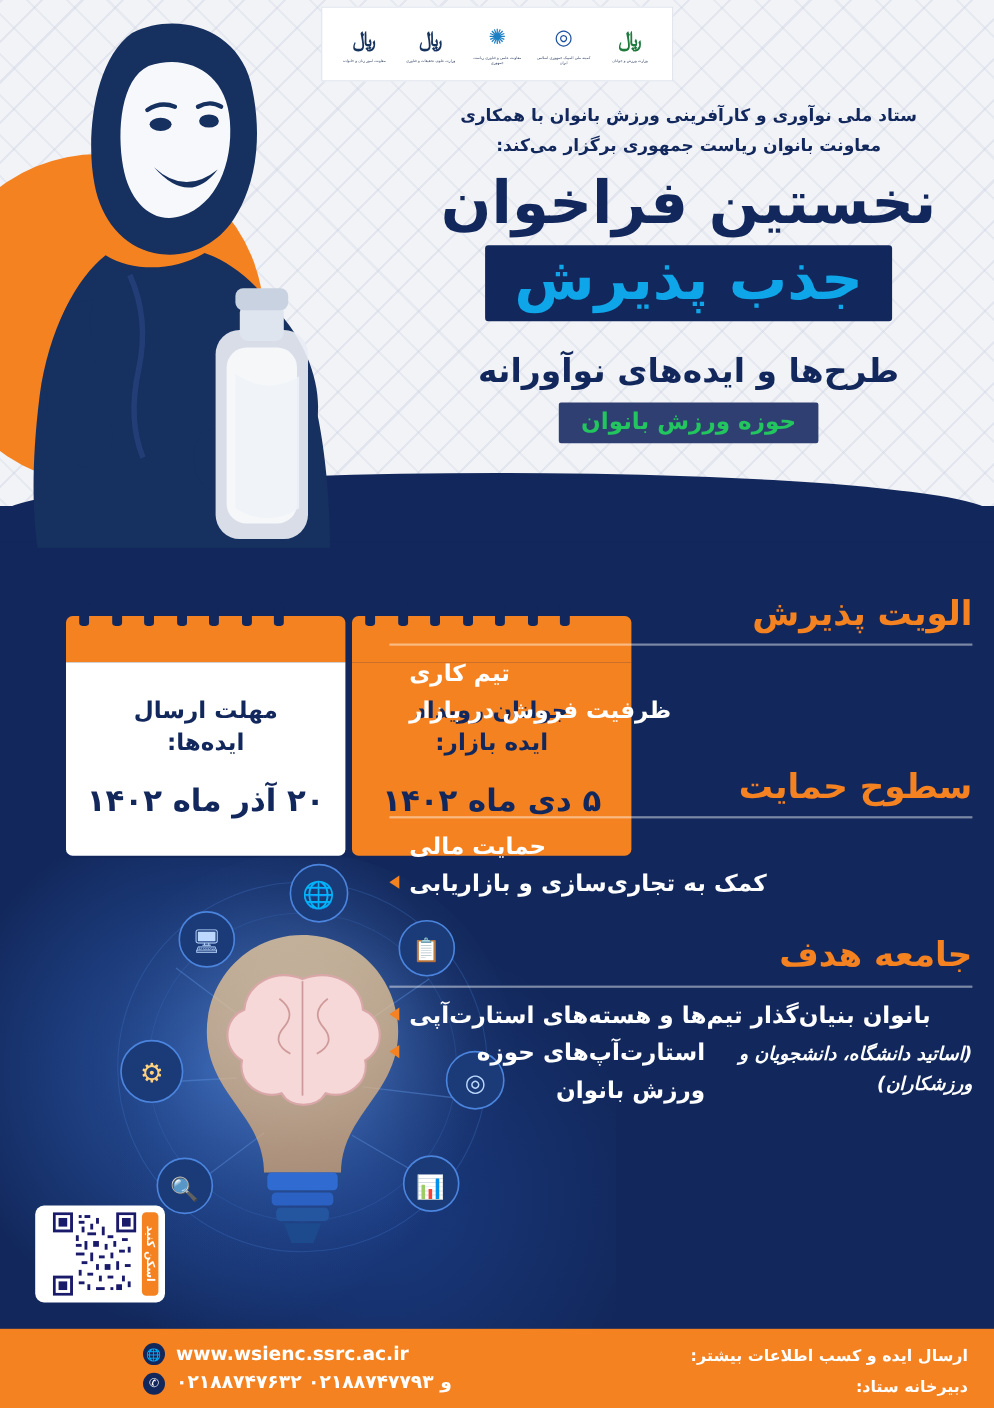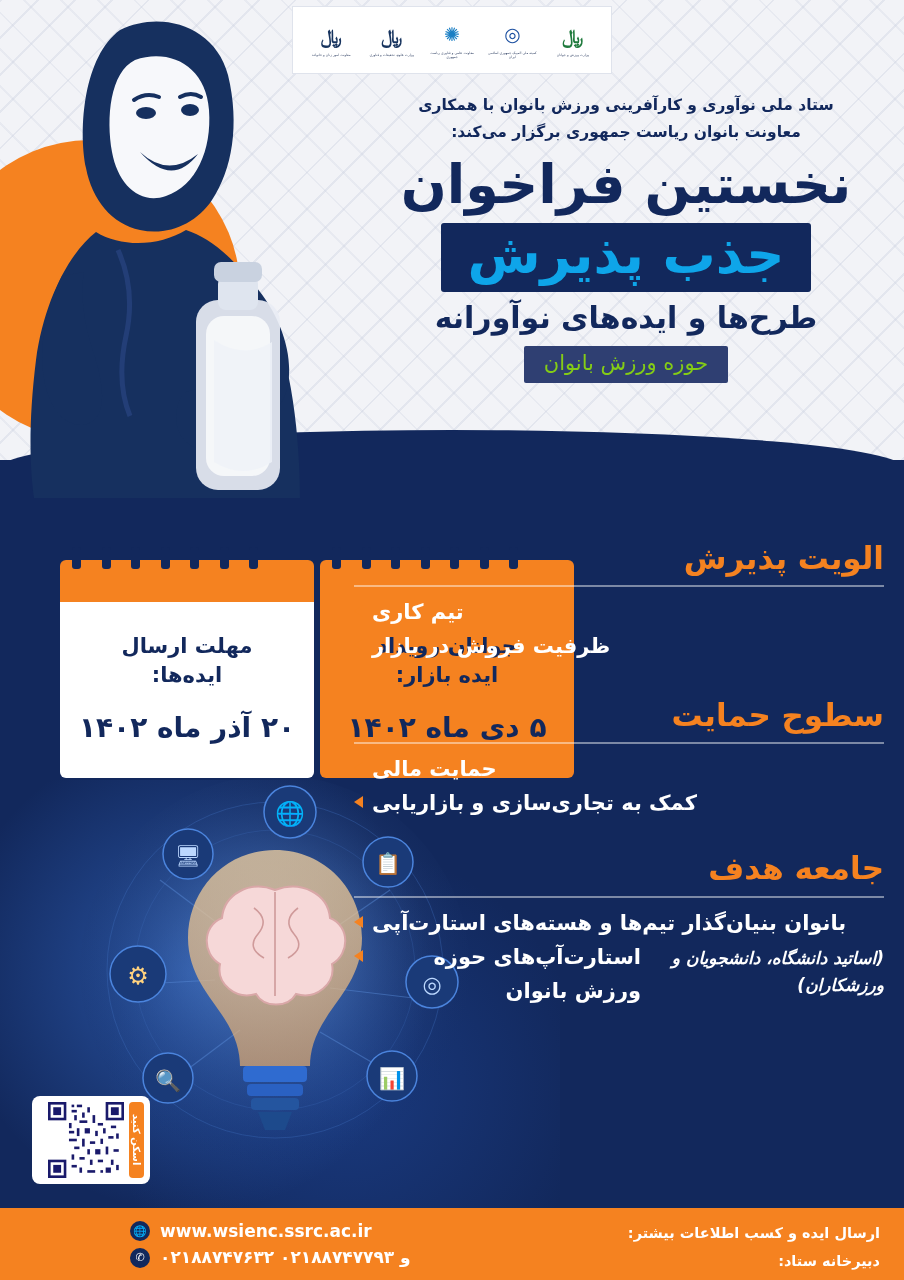--- a/index.html
+++ b/index.html
@@ -87,27 +87,27 @@
     margin-top: 8px;
     display: inline-block;
     background: #12285c;
     color: #0ea5e9;
     font-size: 53px; font-weight: bold;
     padding: 4px 26px 10px 26px;
     line-height: 1.05;
     border-radius: 3px;
   }
   .title-sub {
-    margin-top: 8px;
+    margin-top: 28px;
     color: #12285c; font-size: 30px; font-weight: bold; line-height: 1.2;
   }
   .title-tag {
     margin-top: 10px; display: inline-block;
-    background: #2f3f72; color: #84cc16;
-    font-size: 21px; font-weight: normal;
+    background: #2f3f72; color: #22c55e;
+    font-size: 21px; font-weight: bold;
     padding: 5px 20px 8px 20px;
     border-radius: 2px;
   }
 
   
   .mid {
     position: absolute; top: 492px; left: 0; width: 904px; height: 716px;
     background: #12285c;
   }
   .mid-tech {

